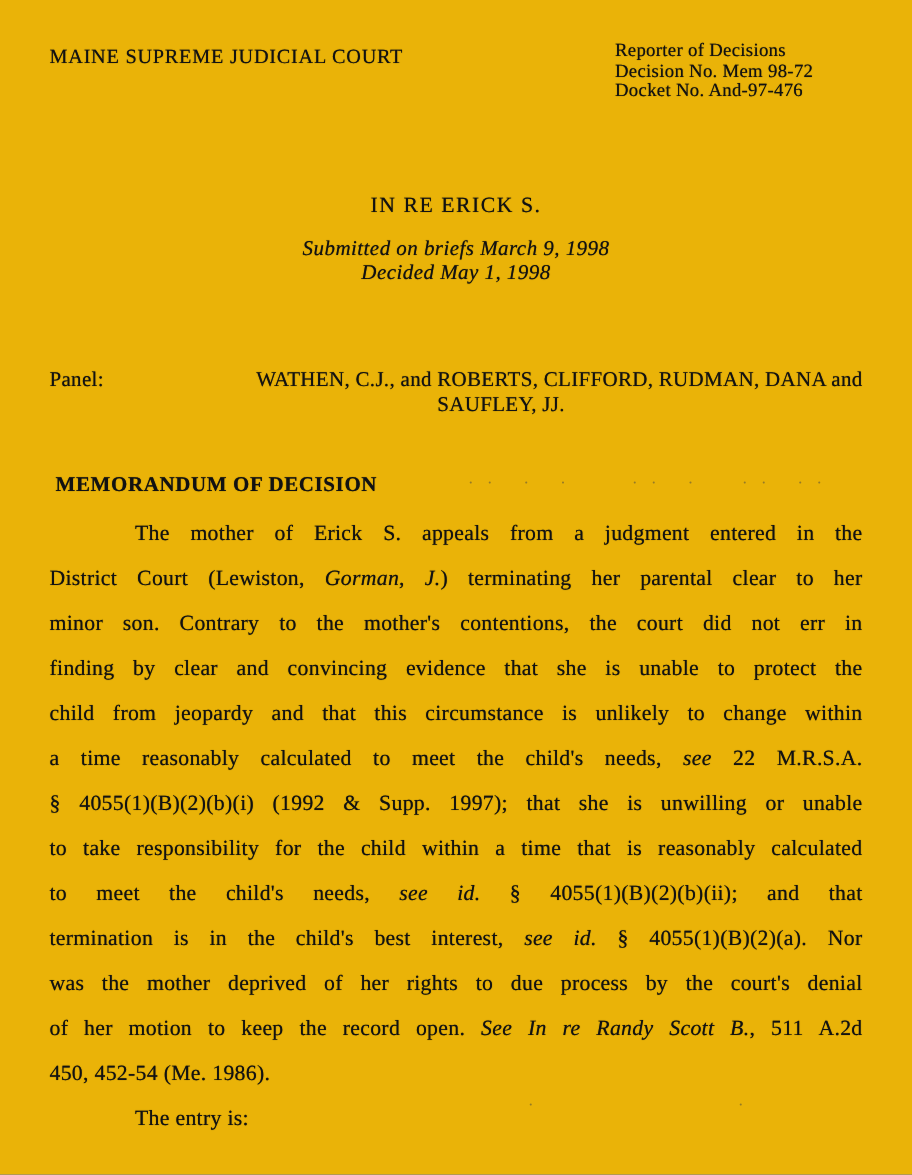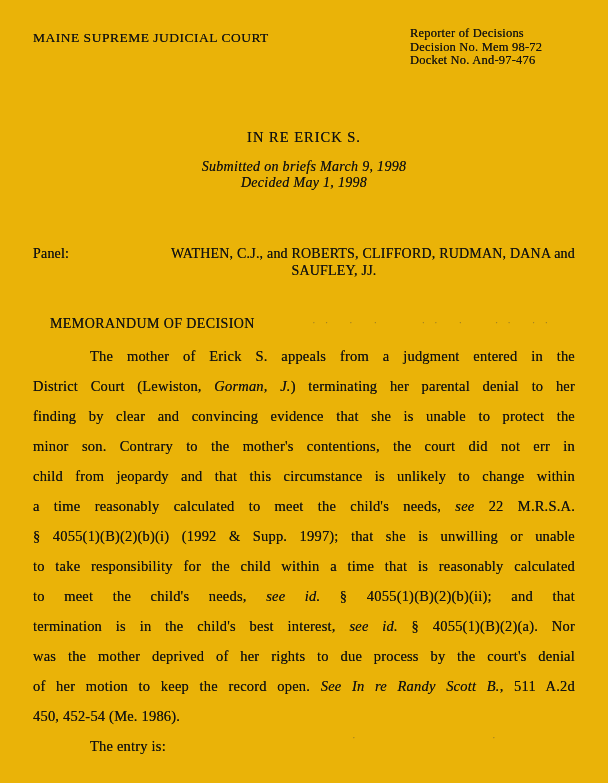--- a/index.html
+++ b/index.html
@@ -32,22 +32,22 @@
   
   .panelrow {
     position: absolute; left: 33px; top: 245px; width: 542px;
     display: flex; font-size: 14px; line-height: 17px; letter-spacing: 0.2px;
   }
   .panellabel { width: 60px; flex: 0 0 60px; }
   .paneltext  { flex: 1; text-align: center; }
   .paneltext .pline1 { text-align: right; padding-left: 0; }
   
   .sechead {
-    position: absolute; left: 50px; top: 316px;
-    font-size: 14px; font-weight: normal; letter-spacing: 0.4px;
+    position: absolute; left: 37px; top: 316px;
+    font-size: 14px; font-weight: bold; letter-spacing: 0.4px;
   }
   
   .bodytext {
     position: absolute; left: 33px; top: 341px; width: 542px;
     font-size: 14.5px; line-height: 30px; letter-spacing: 0.2px;
   }
   .bodyline { text-align: justify; text-align-last: justify; }
   .bodyline.last { text-align-last: left; }
   .bodyline.indent { text-indent: 57px; }
   .it { font-style: italic; }
@@ -85,23 +85,23 @@
     <div class="paneltext">
       <div class="pline1">WATHEN, C.J., and ROBERTS, CLIFFORD, RUDMAN, DANA and</div>
       <div class="pline2">SAUFLEY, JJ.</div>
     </div>
   </div>
 
   <div class="sechead">MEMORANDUM OF DECISION</div>
 
   <div class="bodytext" id="bodylines">
       <div class="bodyline indent"><span>The mother of Erick S. appeals from a judgment entered in the</span></div>
-      <div class="bodyline"><span>District Court (Lewiston, </span><span class="it">Gorman, J.</span><span>) terminating her parental denial to her</span></div>
+      <div class="bodyline"><span>District Court (Lewiston, </span><span class="it">Gorman, J.</span><span>) terminating her parental clear to her</span></div>
+      <div class="bodyline"><span>minor son.  Contrary to the mother's contentions, the court did not err in</span></div>
       <div class="bodyline"><span>finding by clear and convincing evidence that she is unable to protect the</span></div>
-      <div class="bodyline"><span>minor son.  Contrary to the mother's contentions, the court did not err in</span></div>
       <div class="bodyline"><span>child from jeopardy and that this circumstance is unlikely to change within</span></div>
       <div class="bodyline"><span>a time reasonably calculated to meet the child's needs, </span><span class="it">see</span><span> 22 M.R.S.A.</span></div>
       <div class="bodyline"><span>§ 4055(1)(B)(2)(b)(i) (1992 &amp; Supp. 1997); that she is unwilling or unable</span></div>
       <div class="bodyline"><span>to take responsibility for the child within a time that is reasonably calculated</span></div>
       <div class="bodyline"><span>to meet the child's needs, </span><span class="it">see id.</span><span> § 4055(1)(B)(2)(b)(ii); and that</span></div>
       <div class="bodyline"><span>termination is in the child's best interest, </span><span class="it">see id.</span><span> § 4055(1)(B)(2)(a).  Nor</span></div>
       <div class="bodyline"><span>was the mother deprived of her rights to due process by the court's denial</span></div>
       <div class="bodyline"><span>of her motion to keep the record open.  </span><span class="it">See In re Randy Scott B.</span><span>, 511 A.2d</span></div>
       <div class="bodyline last"><span>450, 452-54 (Me. 1986).</span></div>
       <div class="bodyline indent last"><span>The entry is:</span></div>

